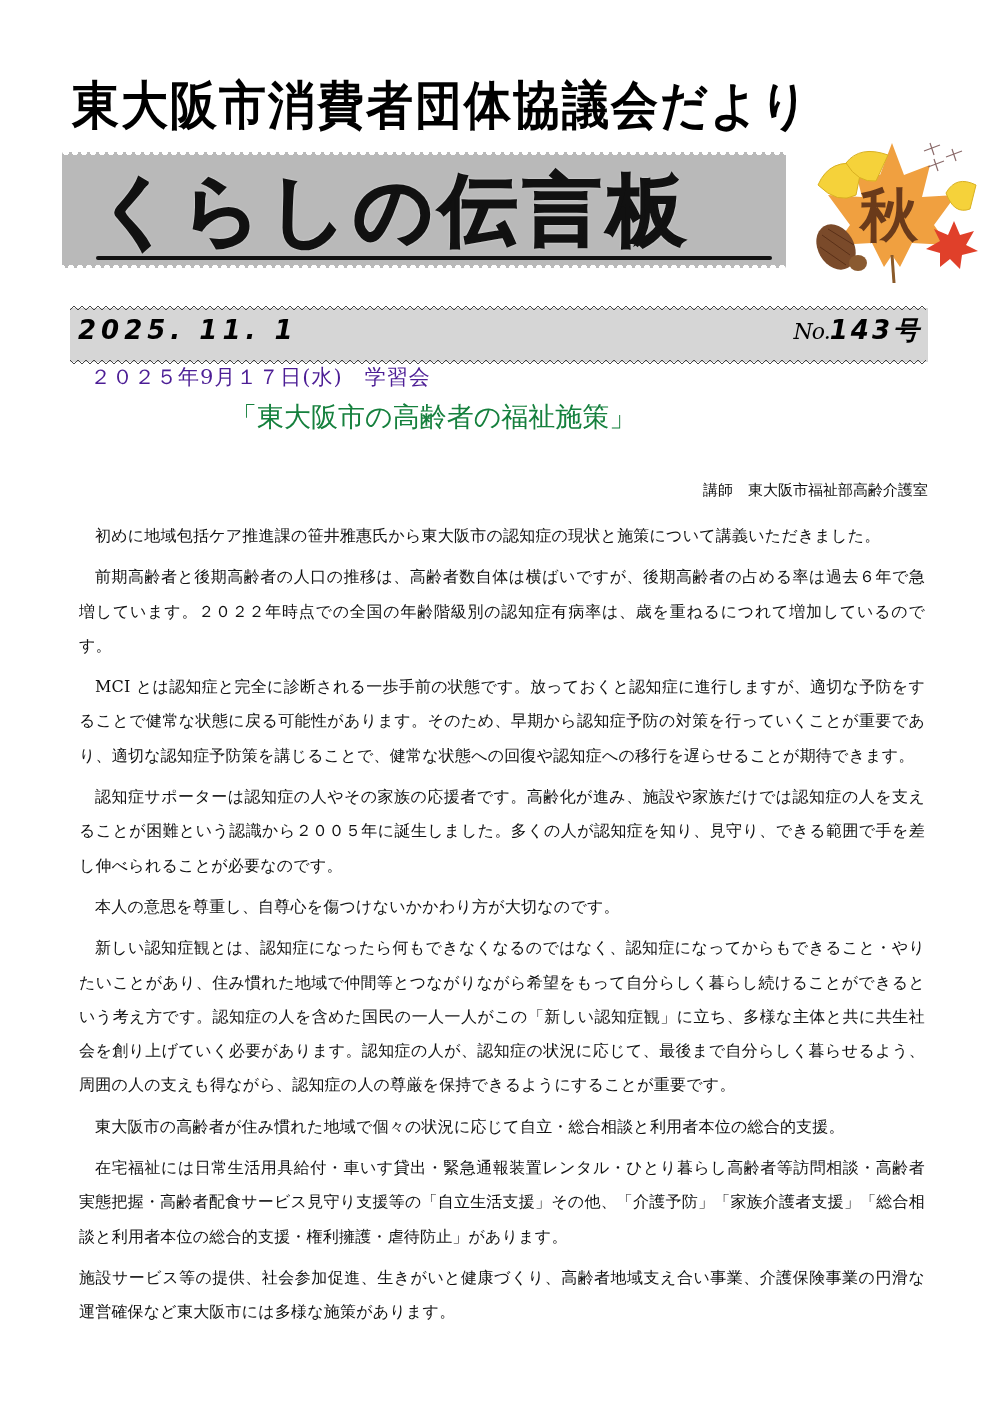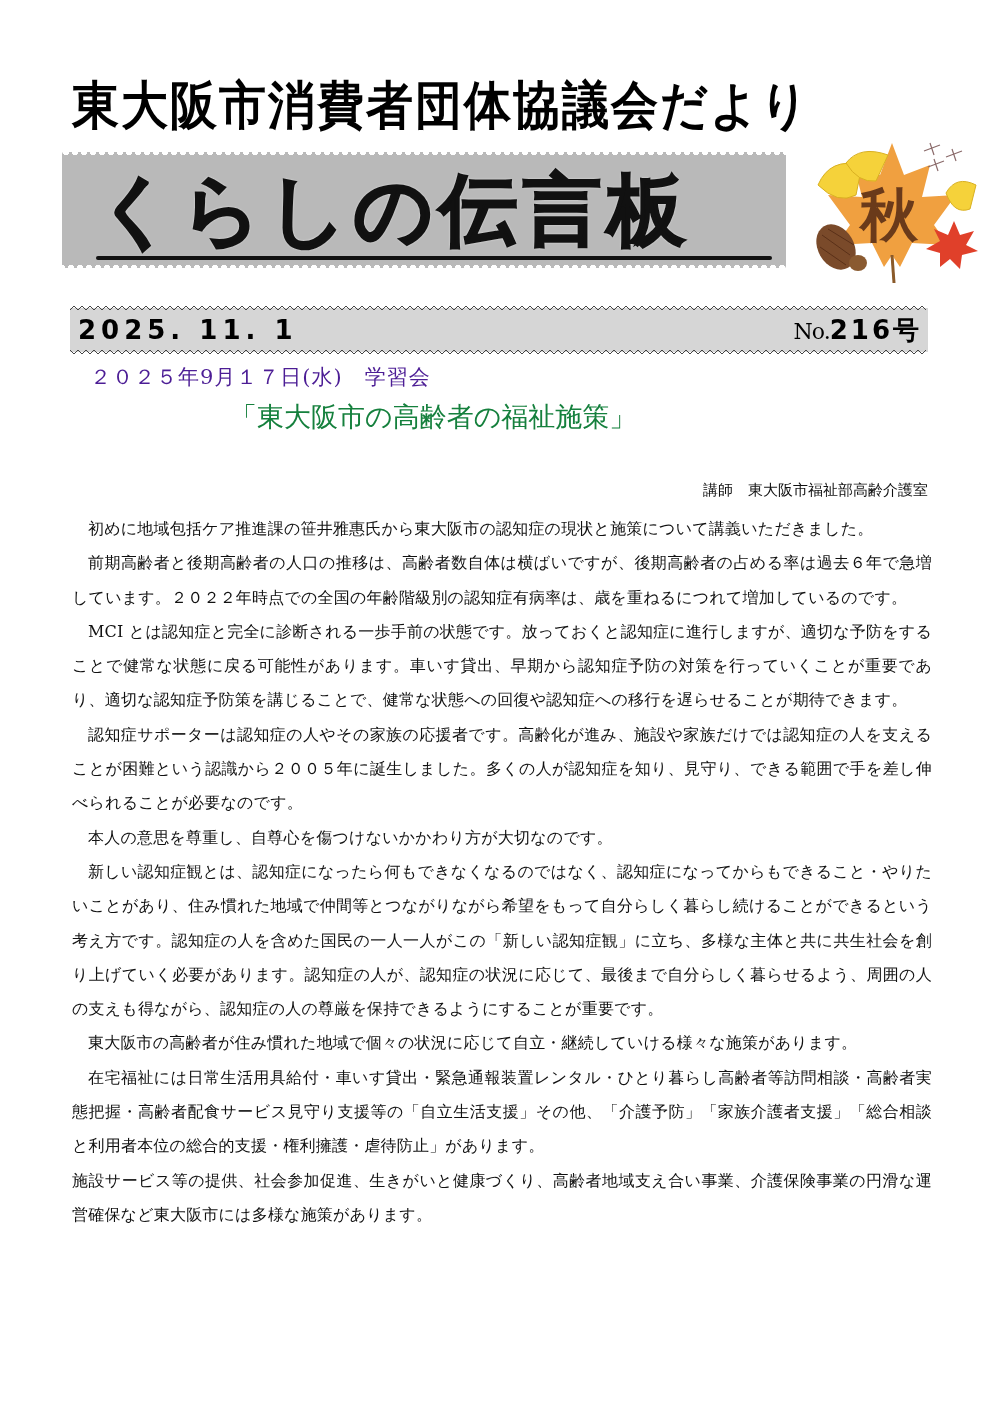--- a/index.html
+++ b/index.html
@@ -45,22 +45,23 @@
     .banner-rule {
       position: absolute; left: 34px; right: 14px; top: 104px;
       height: 4px; background: #111; border-radius: 2px;
     }
     .season-art {
       position: absolute; left: 800px; top: 135px;
       width: 180px; height: 150px;
     }
     .date-bar {
       position: absolute; left: 70px; top: 308px;
-      width: 858px; height: 44px;
+      width: 858px; height: 54px;
       background: #d6d6d6;
+      font-style: italic;
     }
     .date-bar .zig {
       position: absolute; left: 0; right: 0; height: 6px;
     }
     .date-bar .zig.top { top: -3px; }
     .date-bar .zig.bottom { bottom: -3px; }
     .date-text {
       position: absolute; left: 8px; top: 4px;
       font-family: "DejaVu Sans", "Liberation Sans", sans-serif;
       font-weight: bold; font-size: 26px; line-height: 36px;
@@ -87,21 +88,21 @@
     .lecturer {
       position: absolute; right: 72px; top: 456px;
       font-size: 15px; line-height: 20px; color: #111; margin-top: 24px;
     }
     .body {
       position: absolute; left: 72px; top: 512px;
       width: 860px;
       font-size: 16px; line-height: 34.3px; color: #111;
       letter-spacing: 0.2px;
     }
-    .body p { margin: 0; text-indent: 1em; text-align: justify; }
+    .body p { margin: 7px; text-indent: 1em; text-align: justify; }
     .body p.noindent { text-indent: 0; }
   </style>
 </head>
 <body>
 
 <div class="org-title">東大阪市消費者団体協議会だより</div>
 
 <div class="banner">
   <div class="banner-title">くらしの伝言板</div>
   <div class="banner-rule"></div>
@@ -133,33 +134,33 @@
 
     <text x="60" y="100" font-family="DejaVu Sans, sans-serif" font-weight="bold" font-size="58" fill="#6a3a1a">秋</text>
   </svg>
 </div>
 
 <div class="date-bar">
   <svg class="zig top" width="858" height="6" viewBox="0 0 858 6" preserveAspectRatio="none">
     <polyline fill="none" stroke="#444" stroke-width="1" points="0,5 4,1 8,5 12,1 16,5 20,1 24,5 28,1 32,5 36,1 40,5 44,1 48,5 52,1 56,5 60,1 64,5 68,1 72,5 76,1 80,5 84,1 88,5 92,1 96,5 100,1 104,5 108,1 112,5 116,1 120,5 124,1 128,5 132,1 136,5 140,1 144,5 148,1 152,5 156,1 160,5 164,1 168,5 172,1 176,5 180,1 184,5 188,1 192,5 196,1 200,5 204,1 208,5 212,1 216,5 220,1 224,5 228,1 232,5 236,1 240,5 244,1 248,5 252,1 256,5 260,1 264,5 268,1 272,5 276,1 280,5 284,1 288,5 292,1 296,5 300,1 304,5 308,1 312,5 316,1 320,5 324,1 328,5 332,1 336,5 340,1 344,5 348,1 352,5 356,1 360,5 364,1 368,5 372,1 376,5 380,1 384,5 388,1 392,5 396,1 400,5 404,1 408,5 412,1 416,5 420,1 424,5 428,1 432,5 436,1 440,5 444,1 448,5 452,1 456,5 460,1 464,5 468,1 472,5 476,1 480,5 484,1 488,5 492,1 496,5 500,1 504,5 508,1 512,5 516,1 520,5 524,1 528,5 532,1 536,5 540,1 544,5 548,1 552,5 556,1 560,5 564,1 568,5 572,1 576,5 580,1 584,5 588,1 592,5 596,1 600,5 604,1 608,5 612,1 616,5 620,1 624,5 628,1 632,5 636,1 640,5 644,1 648,5 652,1 656,5 660,1 664,5 668,1 672,5 676,1 680,5 684,1 688,5 692,1 696,5 700,1 704,5 708,1 712,5 716,1 720,5 724,1 728,5 732,1 736,5 740,1 744,5 748,1 752,5 756,1 760,5 764,1 768,5 772,1 776,5 780,1 784,5 788,1 792,5 796,1 800,5 804,1 808,5 812,1 816,5 820,1 824,5 828,1 832,5 836,1 840,5 844,1 848,5 852,1 856,5"></polyline>
   </svg>
   <span class="date-text">2025. 11. 1</span>
-  <span class="issue-no"><span class="no">No.</span><span class="num">216</span><span class="num">号</span></span>
+  <span class="issue-no"><span class="no">No.</span><span class="num">143</span><span class="num">号</span></span>
   <svg class="zig bottom" width="858" height="6" viewBox="0 0 858 6" preserveAspectRatio="none">
     <polyline fill="none" stroke="#444" stroke-width="1" points="0,1 4,5 8,1 12,5 16,1 20,5 24,1 28,5 32,1 36,5 40,1 44,5 48,1 52,5 56,1 60,5 64,1 68,5 72,1 76,5 80,1 84,5 88,1 92,5 96,1 100,5 104,1 108,5 112,1 116,5 120,1 124,5 128,1 132,5 136,1 140,5 144,1 148,5 152,1 156,5 160,1 164,5 168,1 172,5 176,1 180,5 184,1 188,5 192,1 196,5 200,1 204,5 208,1 212,5 216,1 220,5 224,1 228,5 232,1 236,5 240,1 244,5 248,1 252,5 256,1 260,5 264,1 268,5 272,1 276,5 280,1 284,5 288,1 292,5 296,1 300,5 304,1 308,5 312,1 316,5 320,1 324,5 328,1 332,5 336,1 340,5 344,1 348,5 352,1 356,5 360,1 364,5 368,1 372,5 376,1 380,5 384,1 388,5 392,1 396,5 400,1 404,5 408,1 412,5 416,1 420,5 424,1 428,5 432,1 436,5 440,1 444,5 448,1 452,5 456,1 460,5 464,1 468,5 472,1 476,5 480,1 484,5 488,1 492,5 496,1 500,5 504,1 508,5 512,1 516,5 520,1 524,5 528,1 532,5 536,1 540,5 544,1 548,5 552,1 556,5 560,1 564,5 568,1 572,5 576,1 580,5 584,1 588,5 592,1 596,5 600,1 604,5 608,1 612,5 616,1 620,5 624,1 628,5 632,1 636,5 640,1 644,5 648,1 652,5 656,1 660,5 664,1 668,5 672,1 676,5 680,1 684,5 688,1 692,5 696,1 700,5 704,1 708,5 712,1 716,5 720,1 724,5 728,1 732,5 736,1 740,5 744,1 748,5 752,1 756,5 760,1 764,5 768,1 772,5 776,1 780,5 784,1 788,5 792,1 796,5 800,1 804,5 808,1 812,5 816,1 820,5 824,1 828,5 832,1 836,5 840,1 844,5 848,1 852,5 856,1"></polyline>
   </svg>
 </div>
 
 <div class="event-line">２０２５年9月１７日(水)　学習会</div>
 <div class="lecture-title">「東大阪市の高齢者の福祉施策」</div>
 <div class="lecturer">講師　東大阪市福祉部高齢介護室</div>
 
 <div class="body">
   <p>初めに地域包括ケア推進課の笹井雅惠氏から東大阪市の認知症の現状と施策について講義いただきました。</p>
   <p>前期高齢者と後期高齢者の人口の推移は、高齢者数自体は横ばいですが、後期高齢者の占める率は過去６年で急増しています。２０２２年時点での全国の年齢階級別の認知症有病率は、歳を重ねるにつれて増加しているのです。</p>
-  <p>MCI とは認知症と完全に診断される一歩手前の状態です。放っておくと認知症に進行しますが、適切な予防をすることで健常な状態に戻る可能性があります。車いす貸出、早期から認知症予防の対策を行っていくことが重要であり、適切な認知症予防策を講じることで、健常な状態への回復や認知症への移行を遅らせることが期待できます。</p>
+  <p>MCI とは認知症と完全に診断される一歩手前の状態です。放っておくと認知症に進行しますが、適切な予防をすることで健常な状態に戻る可能性があります。そのため、早期から認知症予防の対策を行っていくことが重要であり、適切な認知症予防策を講じることで、健常な状態への回復や認知症への移行を遅らせることが期待できます。</p>
   <p>認知症サポーターは認知症の人やその家族の応援者です。高齢化が進み、施設や家族だけでは認知症の人を支えることが困難という認識から２００５年に誕生しました。多くの人が認知症を知り、見守り、できる範囲で手を差し伸べられることが必要なのです。</p>
   <p>本人の意思を尊重し、自尊心を傷つけないかかわり方が大切なのです。</p>
   <p>新しい認知症観とは、認知症になったら何もできなくなるのではなく、認知症になってからもできること・やりたいことがあり、住み慣れた地域で仲間等とつながりながら希望をもって自分らしく暮らし続けることができるという考え方です。認知症の人を含めた国民の一人一人がこの「新しい認知症観」に立ち、多様な主体と共に共生社会を創り上げていく必要があります。認知症の人が、認知症の状況に応じて、最後まで自分らしく暮らせるよう、周囲の人の支えも得ながら、認知症の人の尊厳を保持できるようにすることが重要です。</p>
-  <p>東大阪市の高齢者が住み慣れた地域で個々の状況に応じて自立・継続していける様々な施策があります。</p>
+  <p>東大阪市の高齢者が住み慣れた地域で個々の状況に応じて自立・総合相談と利用者本位の総合的支援。</p>
   <p>在宅福祉には日常生活用具給付・車いす貸出・緊急通報装置レンタル・ひとり暮らし高齢者等訪問相談・高齢者実態把握・高齢者配食サービス見守り支援等の「自立生活支援」その他、「介護予防」「家族介護者支援」「総合相談と利用者本位の総合的支援・権利擁護・虐待防止」があります。</p>
   <p class="noindent">施設サービス等の提供、社会参加促進、生きがいと健康づくり、高齢者地域支え合い事業、介護保険事業の円滑な運営確保など東大阪市には多様な施策があります。</p>
 </div>
 
 </body></html>

